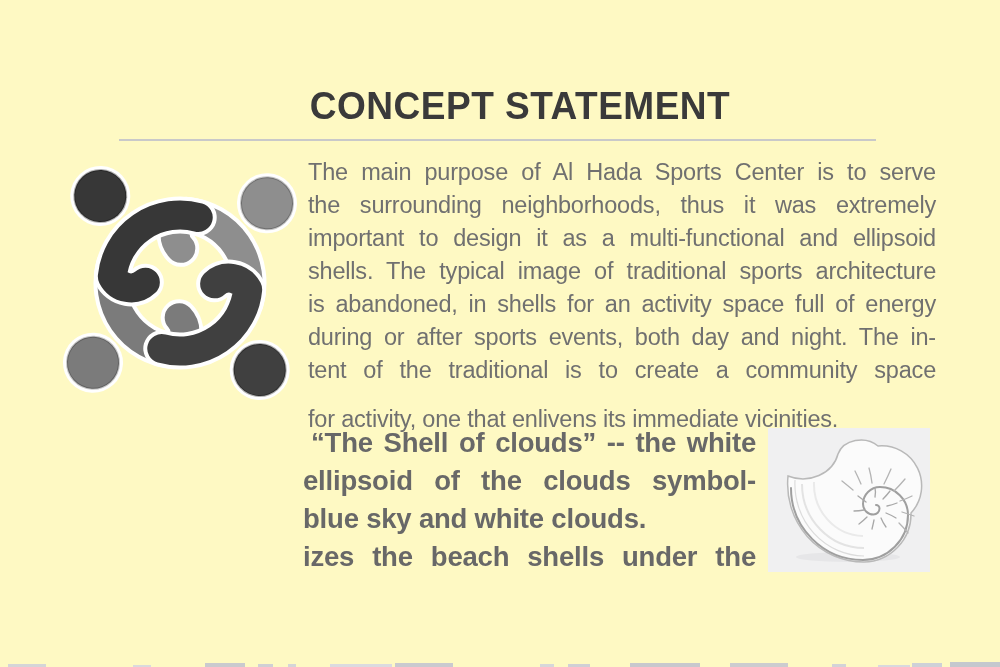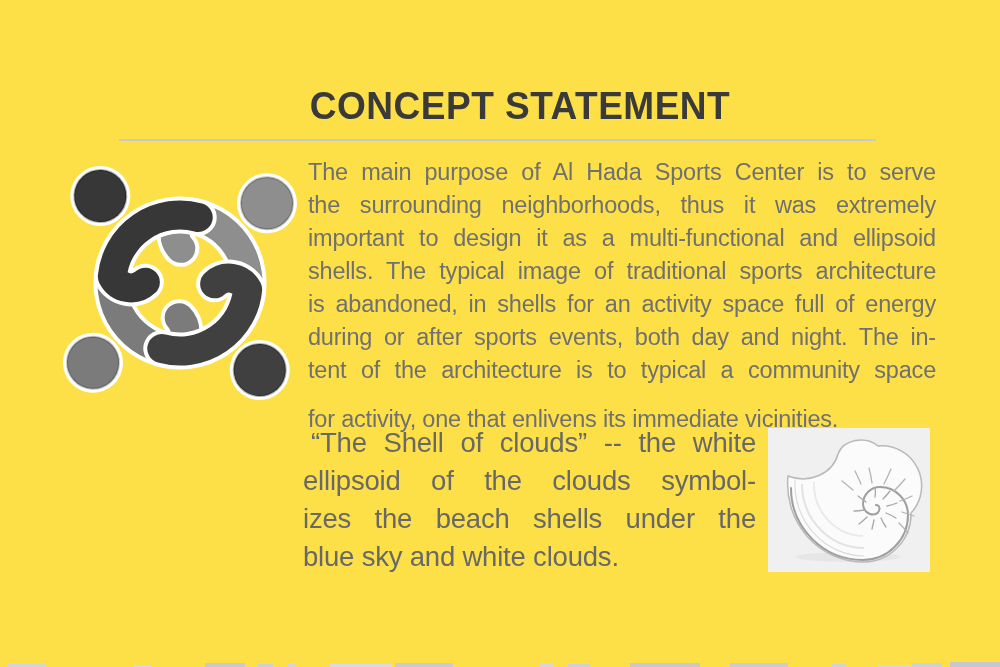--- a/index.html
+++ b/index.html
@@ -1,37 +1,37 @@
 <!DOCTYPE html>
 <html><head>
 <meta charset="utf-8">
 <style>
   html,body{margin:0;padding:0;}
   body{width:1000px;height:667px;background:#ffffff;overflow:hidden;
        font-family:"Liberation Sans", sans-serif;position:relative;}
-  .slide{position:absolute;inset:0;background:#fde047;}
+  .slide{position:absolute;inset:0;background:#fef9c3;}
 
   
   .title{position:absolute;left:140px;top:84px;width:760px;text-align:center;
          font-size:39px;font-weight:bold;color:#3a3a3a;letter-spacing:0.5px;
          transform:scaleX(0.95);}
   .rule{position:absolute;left:119px;top:139px;width:757px;height:2px;background:#c9c9c9;}
 
   
   .logo{position:absolute;left:55px;top:158px;width:250px;height:250px;}
 
   
   .paragraph{position:absolute;left:308px;top:156px;width:628px;
              color:#707070;font-size:23.5px;line-height:33px;letter-spacing:-0.2px;}
   .paragraph .jl{text-align:justify;text-align-last:justify;white-space:nowrap;}
   .paragraph .jl.last{text-align-last:left;margin-top:16px;}
 
   
   .quote{position:absolute;left:303px;top:424px;width:453px;
-         color:#686868;font-size:27.5px;font-weight:normal;line-height:38px;letter-spacing:-0.2px;}
+         color:#686868;font-size:27.5px;font-weight:bold;line-height:38px;letter-spacing:-0.2px;}
   .quote .jl{text-align:justify;text-align-last:justify;white-space:nowrap;}
   .quote .jl.first{padding-left:8px;box-sizing:border-box;}
   .quote .jl.last{text-align-last:left;}
 
   
   .shell{position:absolute;left:768px;top:428px;width:162px;height:144px;background:#f0f0f1;}
   .shell svg{display:block;width:100%;height:100%;}
 
   
   .fragments{position:absolute;left:0;bottom:0;width:1000px;height:6px;}
@@ -80,29 +80,29 @@
     </svg>
   </div>
 
   <div class="paragraph">
     <div class="jl">The main purpose of Al Hada Sports Center is to serve</div>
     <div class="jl">the surrounding neighborhoods, thus it was extremely</div>
     <div class="jl">important to design it as a multi-functional and ellipsoid</div>
     <div class="jl">shells. The typical image of traditional sports architecture</div>
     <div class="jl">is abandoned, in shells for an activity space full of energy</div>
     <div class="jl">during or after sports events, both day and night. The in-</div>
-    <div class="jl">tent of the architecture is to typical a community space</div>
+    <div class="jl">tent of the traditional is to create a community space</div>
     <div class="jl last">for activity, one that enlivens its immediate vicinities.</div>
   </div>
 
   <div class="quote">
     <div class="jl first">“The Shell of clouds” -- the white</div>
     <div class="jl">ellipsoid of the clouds symbol-</div>
+    <div class="jl last">blue sky and white clouds.</div>
     <div class="jl">izes the beach shells under the</div>
-    <div class="jl last">blue sky and white clouds.</div>
   </div>
 
   <div class="shell">
     <svg viewBox="0 0 162 144">
       <rect x="0" y="0" width="162" height="144" fill="#f0f0f1"></rect>
       <ellipse cx="80" cy="129" rx="52" ry="5" fill="#e6e6e8"></ellipse>
 
       <path d="M 20 48 A 76 78 0 0 0 96 134 A 48 48 0 0 0 143 85 A 40 40 0 0 0 110 18 A 24 20 0 0 0 70 26 A 36 32 0 0 1 20 48 Z" fill="#fbfbfb" stroke="#b9b9b9" stroke-width="1.5"></path>
 
       <path d="M 34 56 A 62 64 0 0 0 96 120" fill="none" stroke="#e3e3e3" stroke-width="2"></path>

